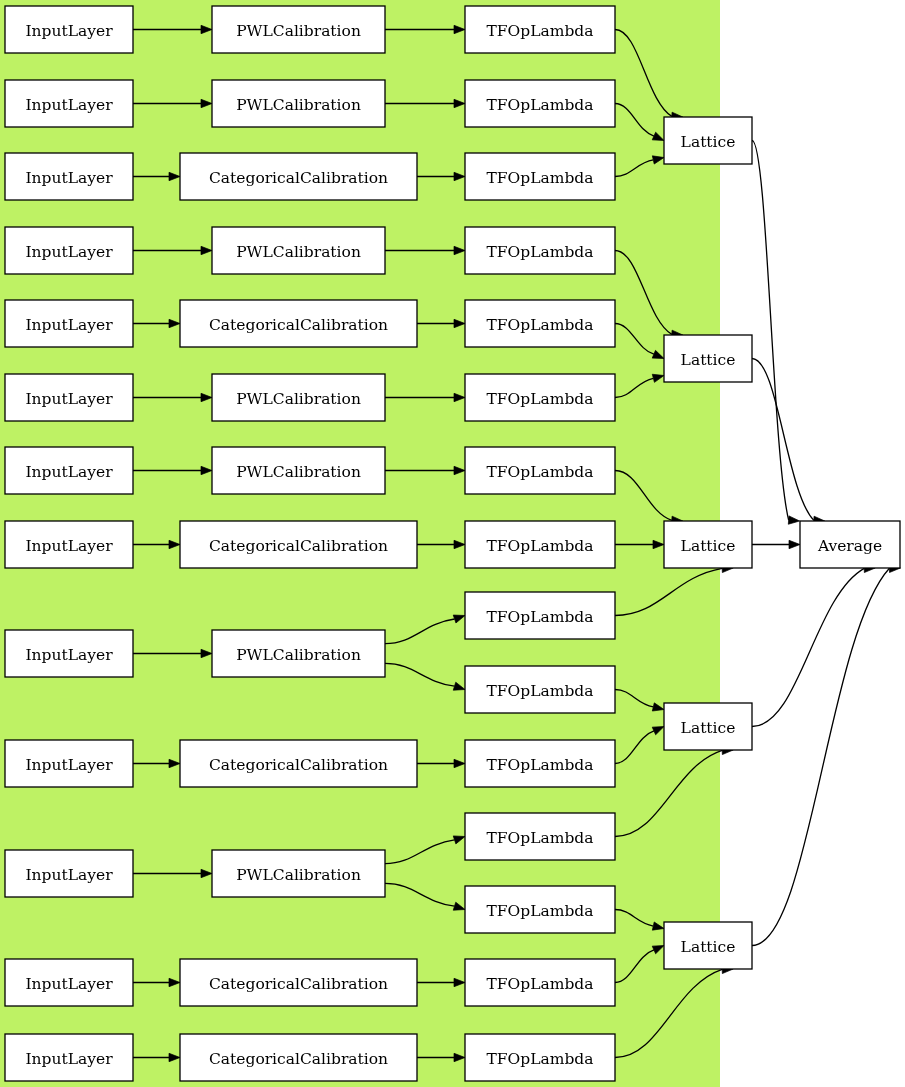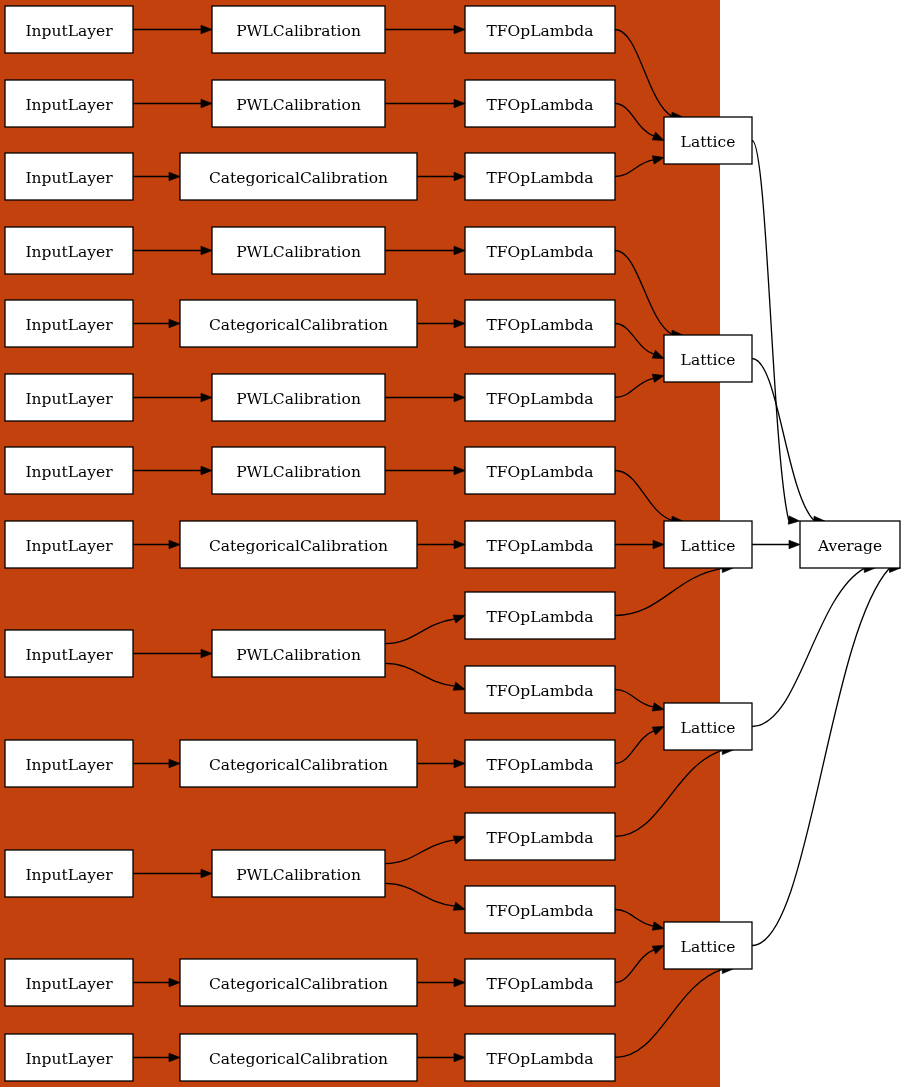--- a/index.html
+++ b/index.html
@@ -10,21 +10,21 @@
   body {
     width: 905px;
     height: 1087px;
     font-family: "DejaVu Serif", "Liberation Serif", serif;
     overflow: hidden;
   }
   #graph-root {
     position: relative;
     width: 720px;
     height: 1087px;
-    background: #c2410c;
+    background: #bef264;
   }
   svg#graph-svg {
     position: absolute;
     top: 0;
     left: 0;
     width: 905px;
     height: 1087px;
     display: block;
   }
   .node-box {

